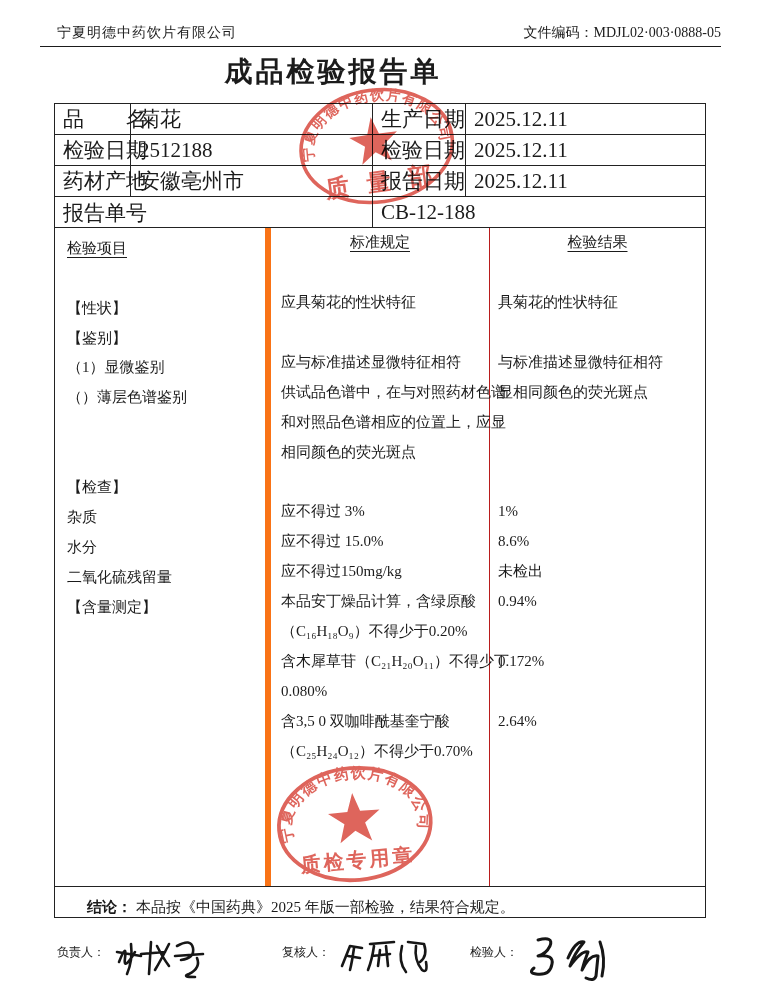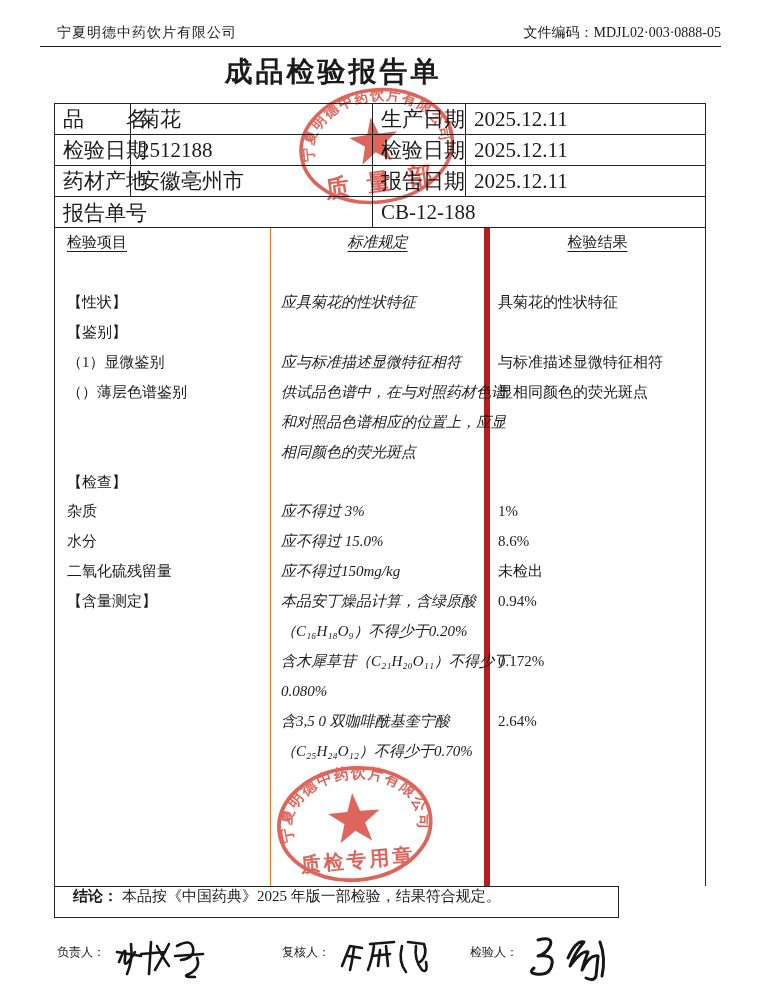--- a/index.html
+++ b/index.html
@@ -22,29 +22,29 @@
   .info>div.lastcol{border-right:none;}
   .info>div.lastrow{border-bottom:none;}
   .info .span2{grid-column:1/3;}
   .info .span2v{grid-column:3/5;}
 
   
   .tbl{position:absolute;left:54px;top:228px;width:652px;box-sizing:border-box;
        border-left:1.6px solid #222;border-right:1.6px solid #222;font-size:15px;}
   .line{display:flex;height:29.9px;}
   .line .c{display:flex;align-items:center;box-sizing:border-box;height:100%;white-space:nowrap;overflow:visible;}
-  .c.c1{width:216px;border-right:1px solid #f97316;padding-left:12px;}
-  .c.c2{width:219px;border-right:6px solid #b91c1c;padding-left:10px;font-style:italic;}
+  .c.c1{width:216px;border-right:6px solid #f97316;padding-left:12px;align-items:flex-end;}
+  .c.c2{width:219px;border-right:1px solid #b91c1c;padding-left:10px;}
   .c.c3{flex:1;padding-left:8px;}
   .line.hd .c2,.line.hd .c3{justify-content:center;padding-left:0;}
   .line.hd span{text-decoration:underline;text-underline-offset:4px;}
 
-  .concl{position:absolute;left:54px;top:886px;width:565px;height:32px;box-sizing:border-box;
-         border:1.6px solid #222;border-top:1px solid #222;display:flex;align-items:flex-start;
-         padding-left:18px;font-size:15px;}
+  .concl{position:absolute;left:54px;top:886px;width:652px;height:32px;box-sizing:border-box;
+         border:1.6px solid #222;border-top:1px solid #222;display:flex;align-items:flex-end;
+         padding-left:32px;font-size:15px;}
   .concl .lab{font-weight:bold;margin-right:4px;}
 
   
   .stamp{position:absolute;pointer-events:none;opacity:.83;mix-blend-mode:multiply;}
   #stampTop{left:292px;top:82px;transform:rotate(-8deg);}
   #stampBot{left:270px;top:760px;transform:rotate(-5deg);}
 
   
   .foot{position:absolute;left:0;top:932px;width:761px;height:60px;font-size:12px;}
   .sig-group{position:absolute;display:flex;align-items:flex-start;}

